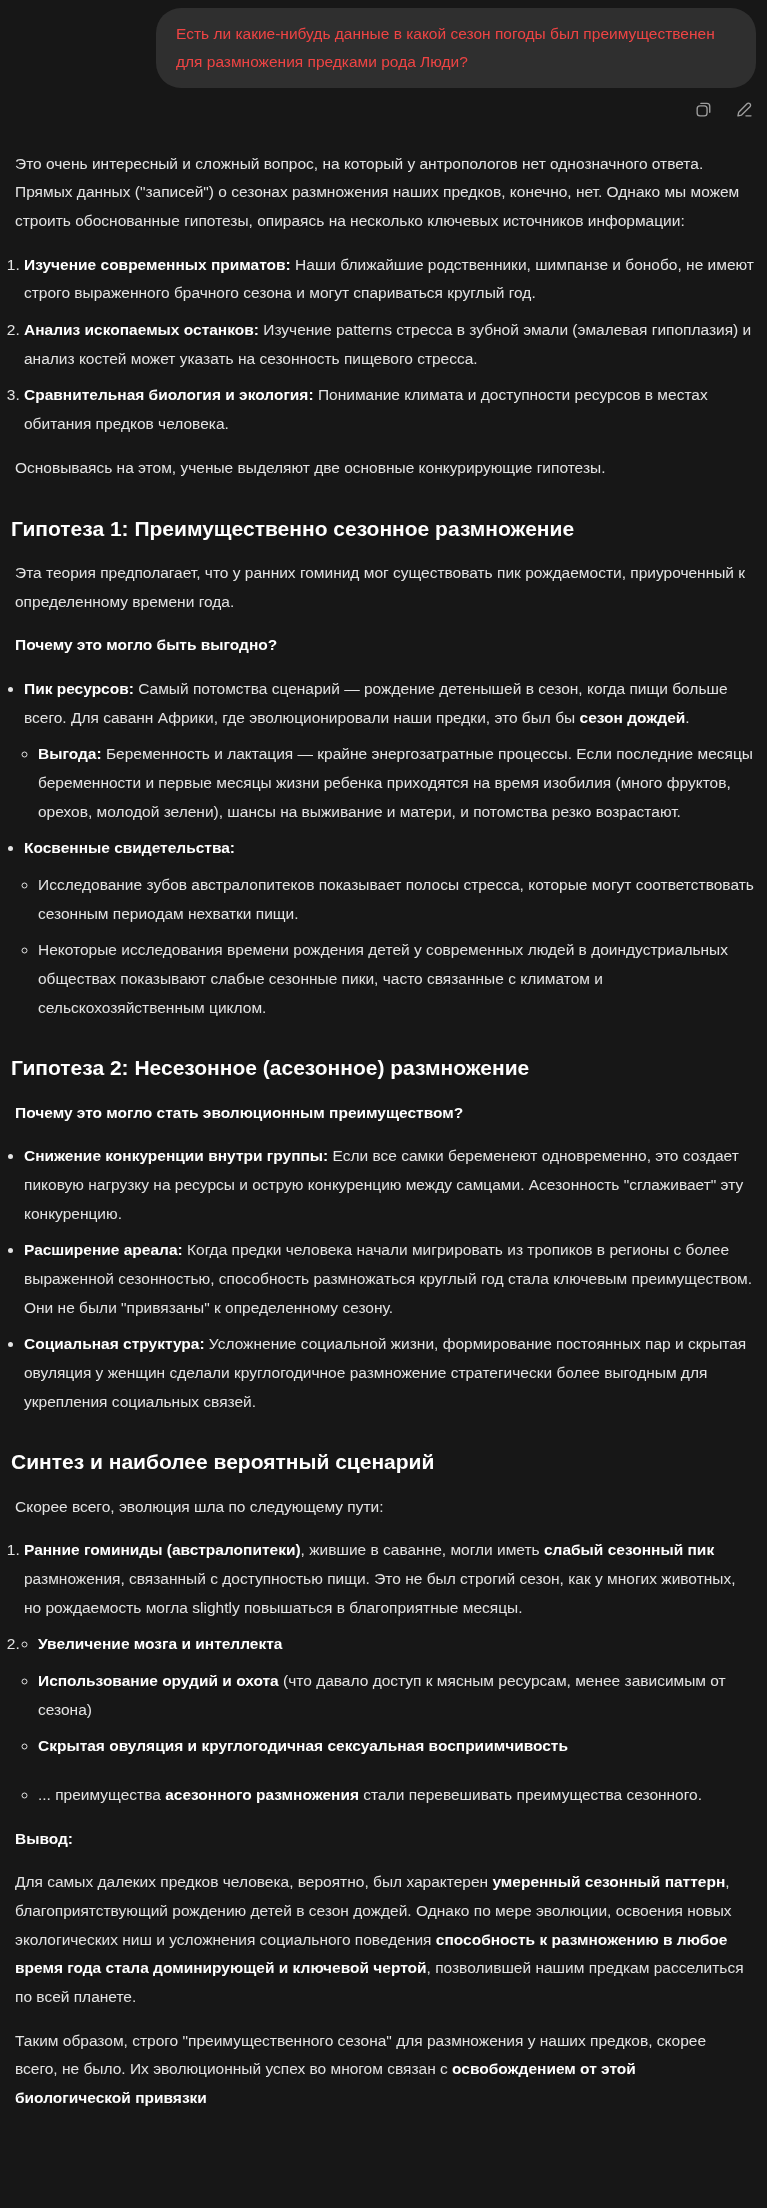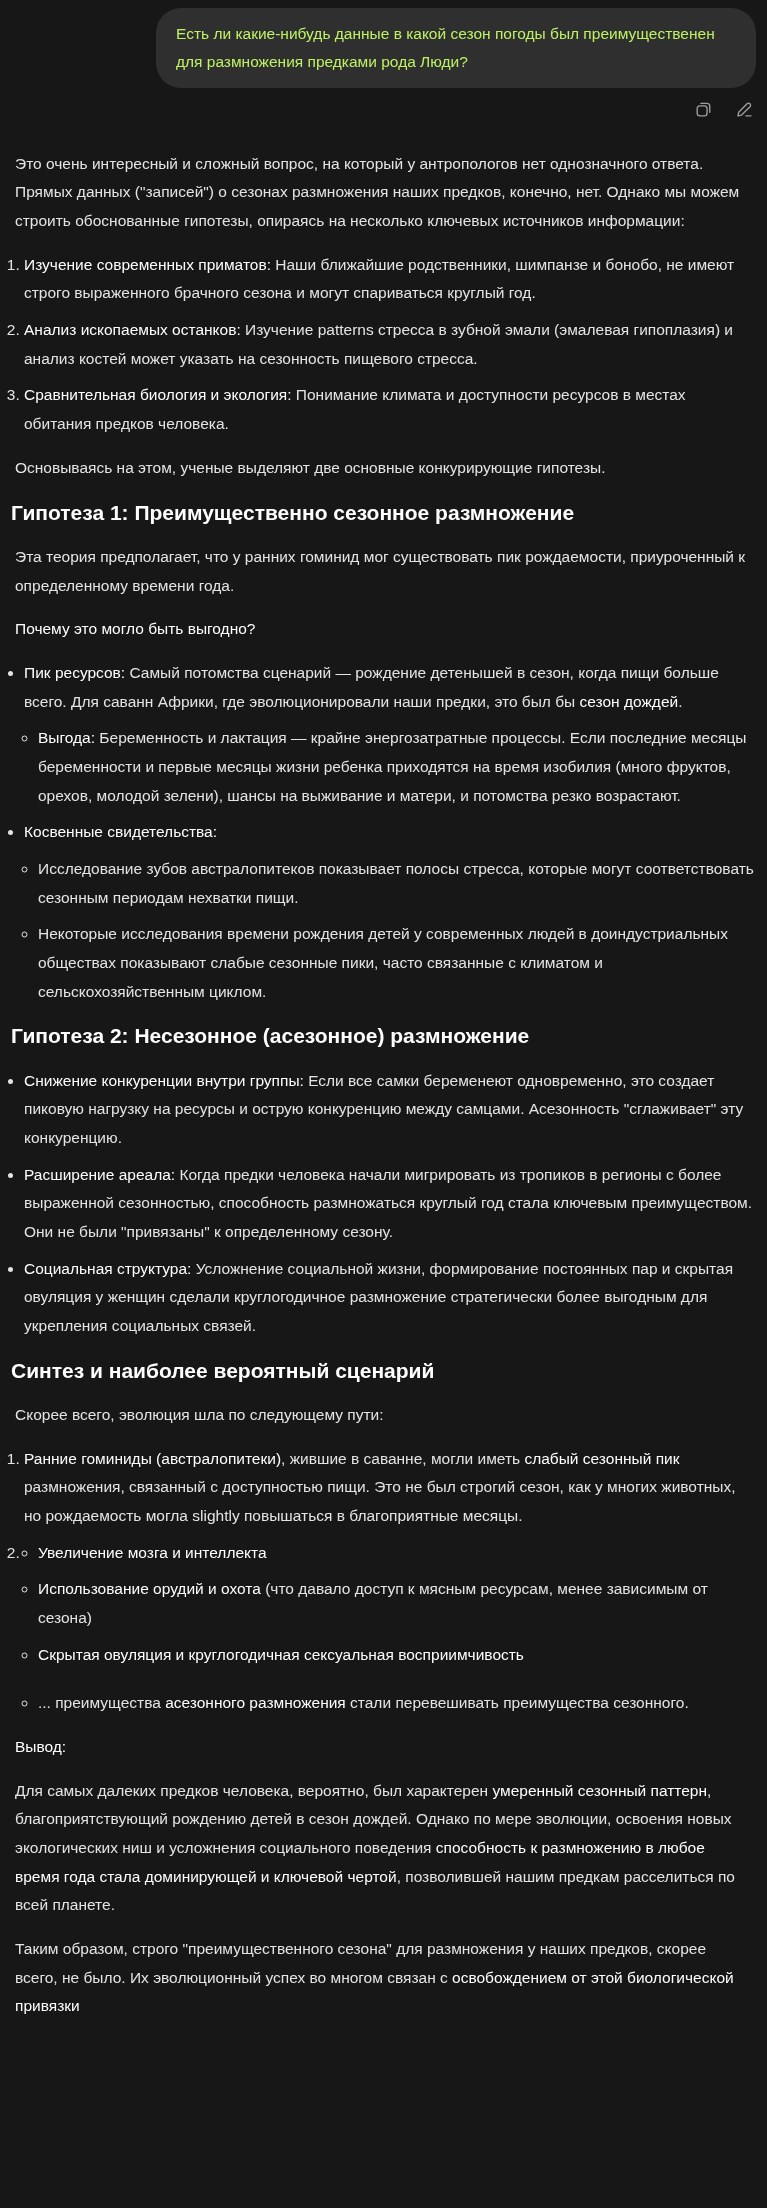--- a/index.html
+++ b/index.html
@@ -8,31 +8,31 @@
     --text:#e4e4e4;
     --bold:#ffffff;
     --icon:#9f9f9f;
   }
   *{box-sizing:border-box;}
   html,body{margin:0;padding:0;background:var(--bg);}
   body{font-family:"Liberation Sans","DejaVu Sans",sans-serif;}
   .page{width:767px;min-height:2208px;padding:8px 11px 10px 11px;background:var(--bg);}
   .user-row{display:flex;justify-content:flex-end;}
   .bubble{
-    background:var(--bubble);color:#bef264;font-size:15.5px;line-height:1.8;
+    background:var(--bubble);color:#ef4444;font-size:15.5px;line-height:1.8;
     border-radius:25px;padding:12px 20px;max-width:600px;
   }
   .actions{display:flex;justify-content:flex-end;align-items:center;gap:22px;margin:12px 2px 2px 0;}
   .icon-btn{background:none;border:0;padding:0;margin:0;width:19px;height:19px;color:var(--icon);cursor:pointer;display:inline-flex;align-items:center;justify-content:center;}
   .icon-btn svg{width:19px;height:19px;display:block;}
   .md{color:var(--text);font-size:15.5px;line-height:1.85;padding-top:14px;}
   .md p{margin:15px 4px;}
-  .md .b{font-weight:400;color:var(--bold);}
+  .md .b{font-weight:700;color:var(--bold);}
   .md .i{font-style:italic;}
-  .md h2{font-size:21px;line-height:1.35;color:var(--bold);font-weight:700;margin:16px 0 16px 0;}
+  .md h2{font-size:21px;line-height:1.35;color:var(--bold);font-weight:700;margin:32px 0 16px 0;}
   .md ol{margin:15px 0;padding-left:13px;}
   .md ul{margin:15px 0;padding-left:13px;list-style:disc;}
   .md li{margin:8px 0;}
   .md li::marker{color:var(--text);}
   .md ul.sub{list-style:circle;margin:8px 0;padding-left:14px;}
   .md .cont{margin-top:20px;}
 </style>
 </head>
 <body>
 
@@ -89,20 +89,21 @@
             <li>
               <div><span class="">Исследование зубов австралопитеков показывает полосы стресса, которые могут соответствовать сезонным периодам нехватки пищи.</span></div>
             </li>
             <li>
               <div><span class="">Некоторые исследования времени рождения детей у современных людей в доиндустриальных обществах показывают слабые сезонные пики, часто связанные с климатом и сельскохозяйственным циклом.</span></div>
             </li>
           </ul>
         </li>
       </ul>
       <h2>Гипотеза 2: Несезонное (асезонное) размножение</h2>
+      <p><span class="b">Почему это могло стать эволюционным преимуществом?</span></p>
       <ul>
         <li>
           <div><span class="b">Снижение конкуренции внутри группы:</span><span class=""> Если все самки беременеют одновременно, это создает пиковую нагрузку на ресурсы и острую конкуренцию между самцами. Асезонность "сглаживает" эту конкуренцию.</span></div>
         </li>
         <li>
           <div><span class="b">Расширение ареала:</span><span class=""> Когда предки человека начали мигрировать из тропиков в регионы с более выраженной сезонностью, способность размножаться круглый год стала ключевым преимуществом. Они не были "привязаны" к определенному сезону.</span></div>
         </li>
         <li>
           <div><span class="b">Социальная структура:</span><span class=""> Усложнение социальной жизни, формирование постоянных пар и скрытая овуляция у женщин сделали круглогодичное размножение стратегически более выгодным для укрепления социальных связей.</span></div>
         </li>

